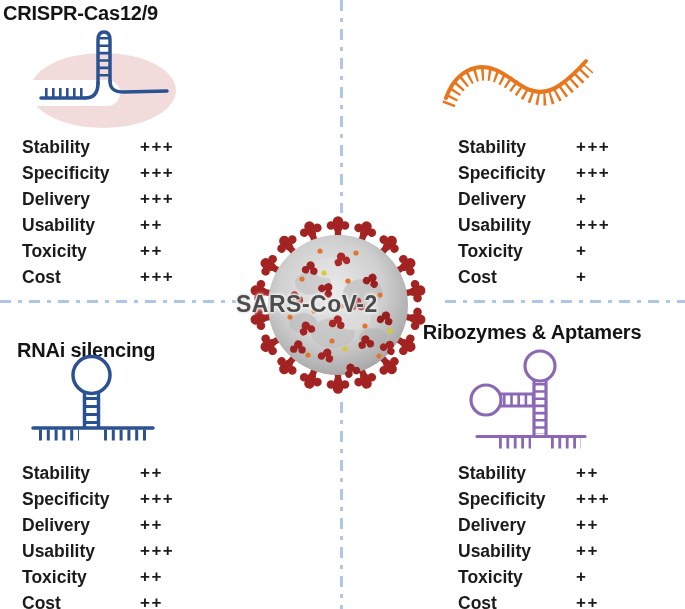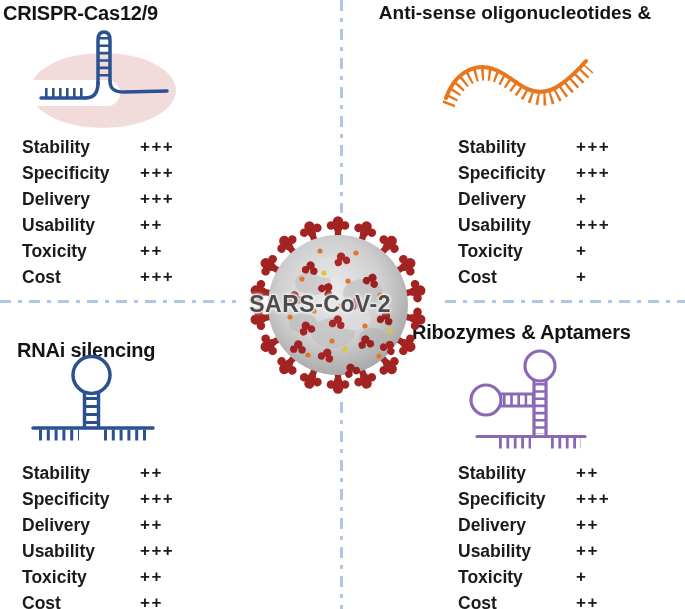--- a/index.html
+++ b/index.html
@@ -5,21 +5,21 @@
   *{margin:0;padding:0;box-sizing:border-box}
   html,body{width:685px;height:609px}
   body{position:relative;overflow:hidden;background:#fff;font-family:"Liberation Sans",sans-serif}
   .abs{position:absolute}
   .q-title{font-weight:700;color:#141414;font-size:20px;letter-spacing:-.2px;white-space:nowrap}
   .q-title-2line{font-weight:700;color:#141414;font-size:19px;line-height:25px;text-align:center}
   .metrics{display:flex;flex-direction:column}
   .m-row{display:flex;height:26px;align-items:center}
   .m-label{width:118px;font-weight:700;font-size:17.5px;color:#1b1b1b}
   .m-value{font-weight:700;font-size:17px;color:#1b1b1b;letter-spacing:1.5px}
-  .virus-label{font-weight:700;font-size:23px;color:#4c4c4c;letter-spacing:.5px;text-align:right;
+  .virus-label{font-weight:700;font-size:23px;color:#4c4c4c;letter-spacing:.5px;text-align:left;
     text-shadow:-1px -1px 2px #e9e9e9,1px 1px 2px #e9e9e9,1px -1px 2px #efefef,-1px 1px 2px #efefef,0 0 5px #f5f5f5}
   svg{display:block}
   .z0{z-index:0}.z1{z-index:1}.z2{z-index:2}
 </style>
 </head>
 <body>
 
 <svg class="abs z0" style="left:0;top:0" width="685" height="609" viewBox="0 0 685 609">
   <g stroke="#aec7e4" stroke-width="3" stroke-dasharray="11 7 4 7">
     <line x1="341.5" y1="0" x2="341.5" y2="213"></line>
@@ -65,21 +65,20 @@
     <span class="m-label">Toxicity</span>
     <span class="m-value">++</span>
     </div>
   <div class="m-row">
     <span class="m-label">Cost</span>
     <span class="m-value">+++</span>
     </div>
 </div>
 
 <div class="abs z1 q-title-2line" style="left:352px;top:0;width:326px">
-  <div>Anti-sense oligonucleotides &amp;</div>
 </div>
 
 <svg class="abs z1" style="left:438px;top:52px" width="155" height="70" viewBox="0 0 155 70">
   <g stroke="#e8761d" fill="none">
     <path d="M8,46 C18,18 40,10 58,18 C72,24 80,34 92,38 C103,42 112,40 122,33 C132,26 141,17 148,9" transform="translate(2.5,7)" stroke-width="13" stroke-dasharray="2.4 4.4"></path>
     <path d="M8,46 C18,18 40,10 58,18 C72,24 80,34 92,38 C103,42 112,40 122,33 C132,26 141,17 148,9" stroke-width="4" stroke-linecap="round"></path>
   </g>
 </svg>
 
 <div class="abs z1 metrics" style="left:458px;top:134px">
@@ -143,21 +142,21 @@
   <div class="m-row">
     <span class="m-label">Toxicity</span>
     <span class="m-value">++</span>
     </div>
   <div class="m-row">
     <span class="m-label">Cost</span>
     <span class="m-value">++</span>
     </div>
 </div>
 
-<div class="abs z1 q-title" style="left:412px;top:321px;width:240px;text-align:left">Ribozymes &amp; Aptamers</div>
+<div class="abs z1 q-title" style="left:412px;top:321px;width:240px;text-align:center">Ribozymes &amp; Aptamers</div>
 
 <svg class="abs z1" style="left:455px;top:346px" width="135" height="106" viewBox="0 0 135 106">
   <g stroke="#8a68b5" fill="none">
     <circle cx="85" cy="20" r="15" stroke-width="3.2"></circle>
     <circle cx="31" cy="54" r="15" stroke-width="3.2"></circle>
     <line x1="85" y1="37" x2="85" y2="88" stroke-width="12" stroke-dasharray="2.6 4.6"></line>
     <line x1="79" y1="34" x2="79" y2="90" stroke-width="3.2"></line>
     <line x1="91" y1="34" x2="91" y2="90" stroke-width="3.2"></line>
     <line x1="48" y1="54" x2="78" y2="54" stroke-width="12" stroke-dasharray="2.6 4.6"></line>
     <line x1="45" y1="48" x2="79" y2="48" stroke-width="3.2"></line>

